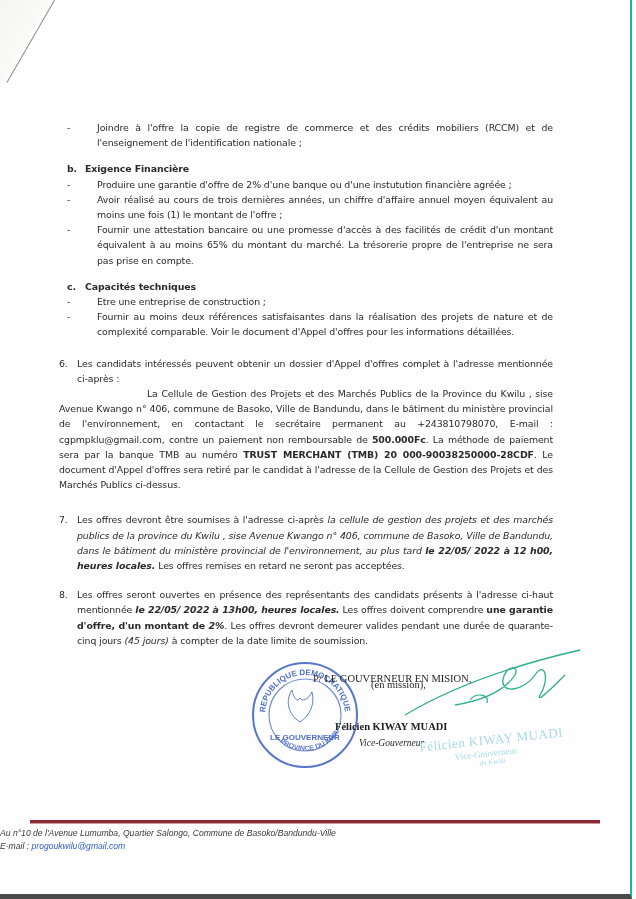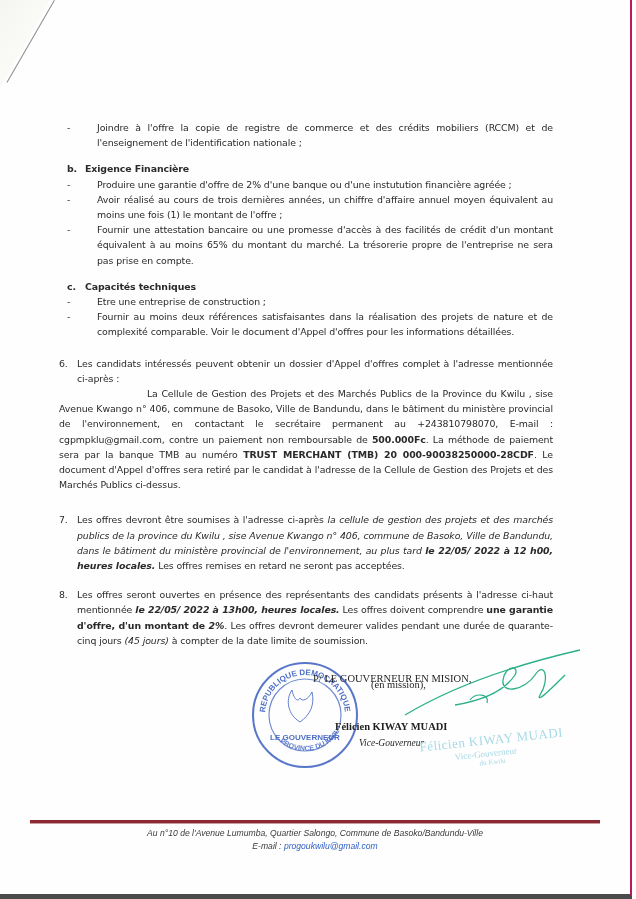--- a/index.html
+++ b/index.html
@@ -6,21 +6,21 @@
     body {
       width: 636px; height: 899px; overflow: hidden;
       background: #ffffff;
       font-family: "DejaVu Sans", sans-serif;
       color: #2a2a2a;
       position: relative;
     }
     .page {
       position: absolute; left: 0; top: 0; width: 630px; height: 894px;
       background: #fefefe;
-      border-right: 2px solid #be185d;
+      border-right: 2px solid #14b8a6;
       border-bottom: 5px solid #4a4a4a;
     }
     .fold {
       position: absolute; left: -10px; top: 0; width: 70px; height: 110px;
       background: linear-gradient(120deg, #f4f4f0 0%, #fafaf7 45%, transparent 46%);
     }
     .fold-line {
       position: absolute; left: 0; top: 0; width: 1px; height: 95px;
       background: #8a8a8a;
       transform-origin: top left;
@@ -70,21 +70,21 @@
     .faint-stamp .n { font-size: 13px; letter-spacing: 0.5px; }
     .faint-stamp .r { font-size: 9px; margin-left: 34px; display: block; }
     .faint-stamp .p { font-size: 7px; margin-left: 58px; display: block; }
     .scribble { position: absolute; left: 150px; top: -10px; width: 190px; height: 90px; }
     .footer-rule {
       position: absolute; left: 30px; top: 820px; width: 570px; height: 3px;
       background: #8c2a33;
       box-shadow: 0 1px 0 #c99aa0;
     }
     .footer {
-      position: absolute; left: 0; top: 827px; width: 630px; text-align: center;
+      position: absolute; left: 0; top: 827px; width: 630px; 
       font-family: "Liberation Sans", sans-serif; font-style: italic; font-size: 8.6px; line-height: 13px; color: #3a3a3a;
     }
     .footer a { color: #2f5fc4; }
   </style>
 </head>
 <body>
 
 <div class="page">
   <div class="fold"></div>
   <div class="fold-line"></div>

